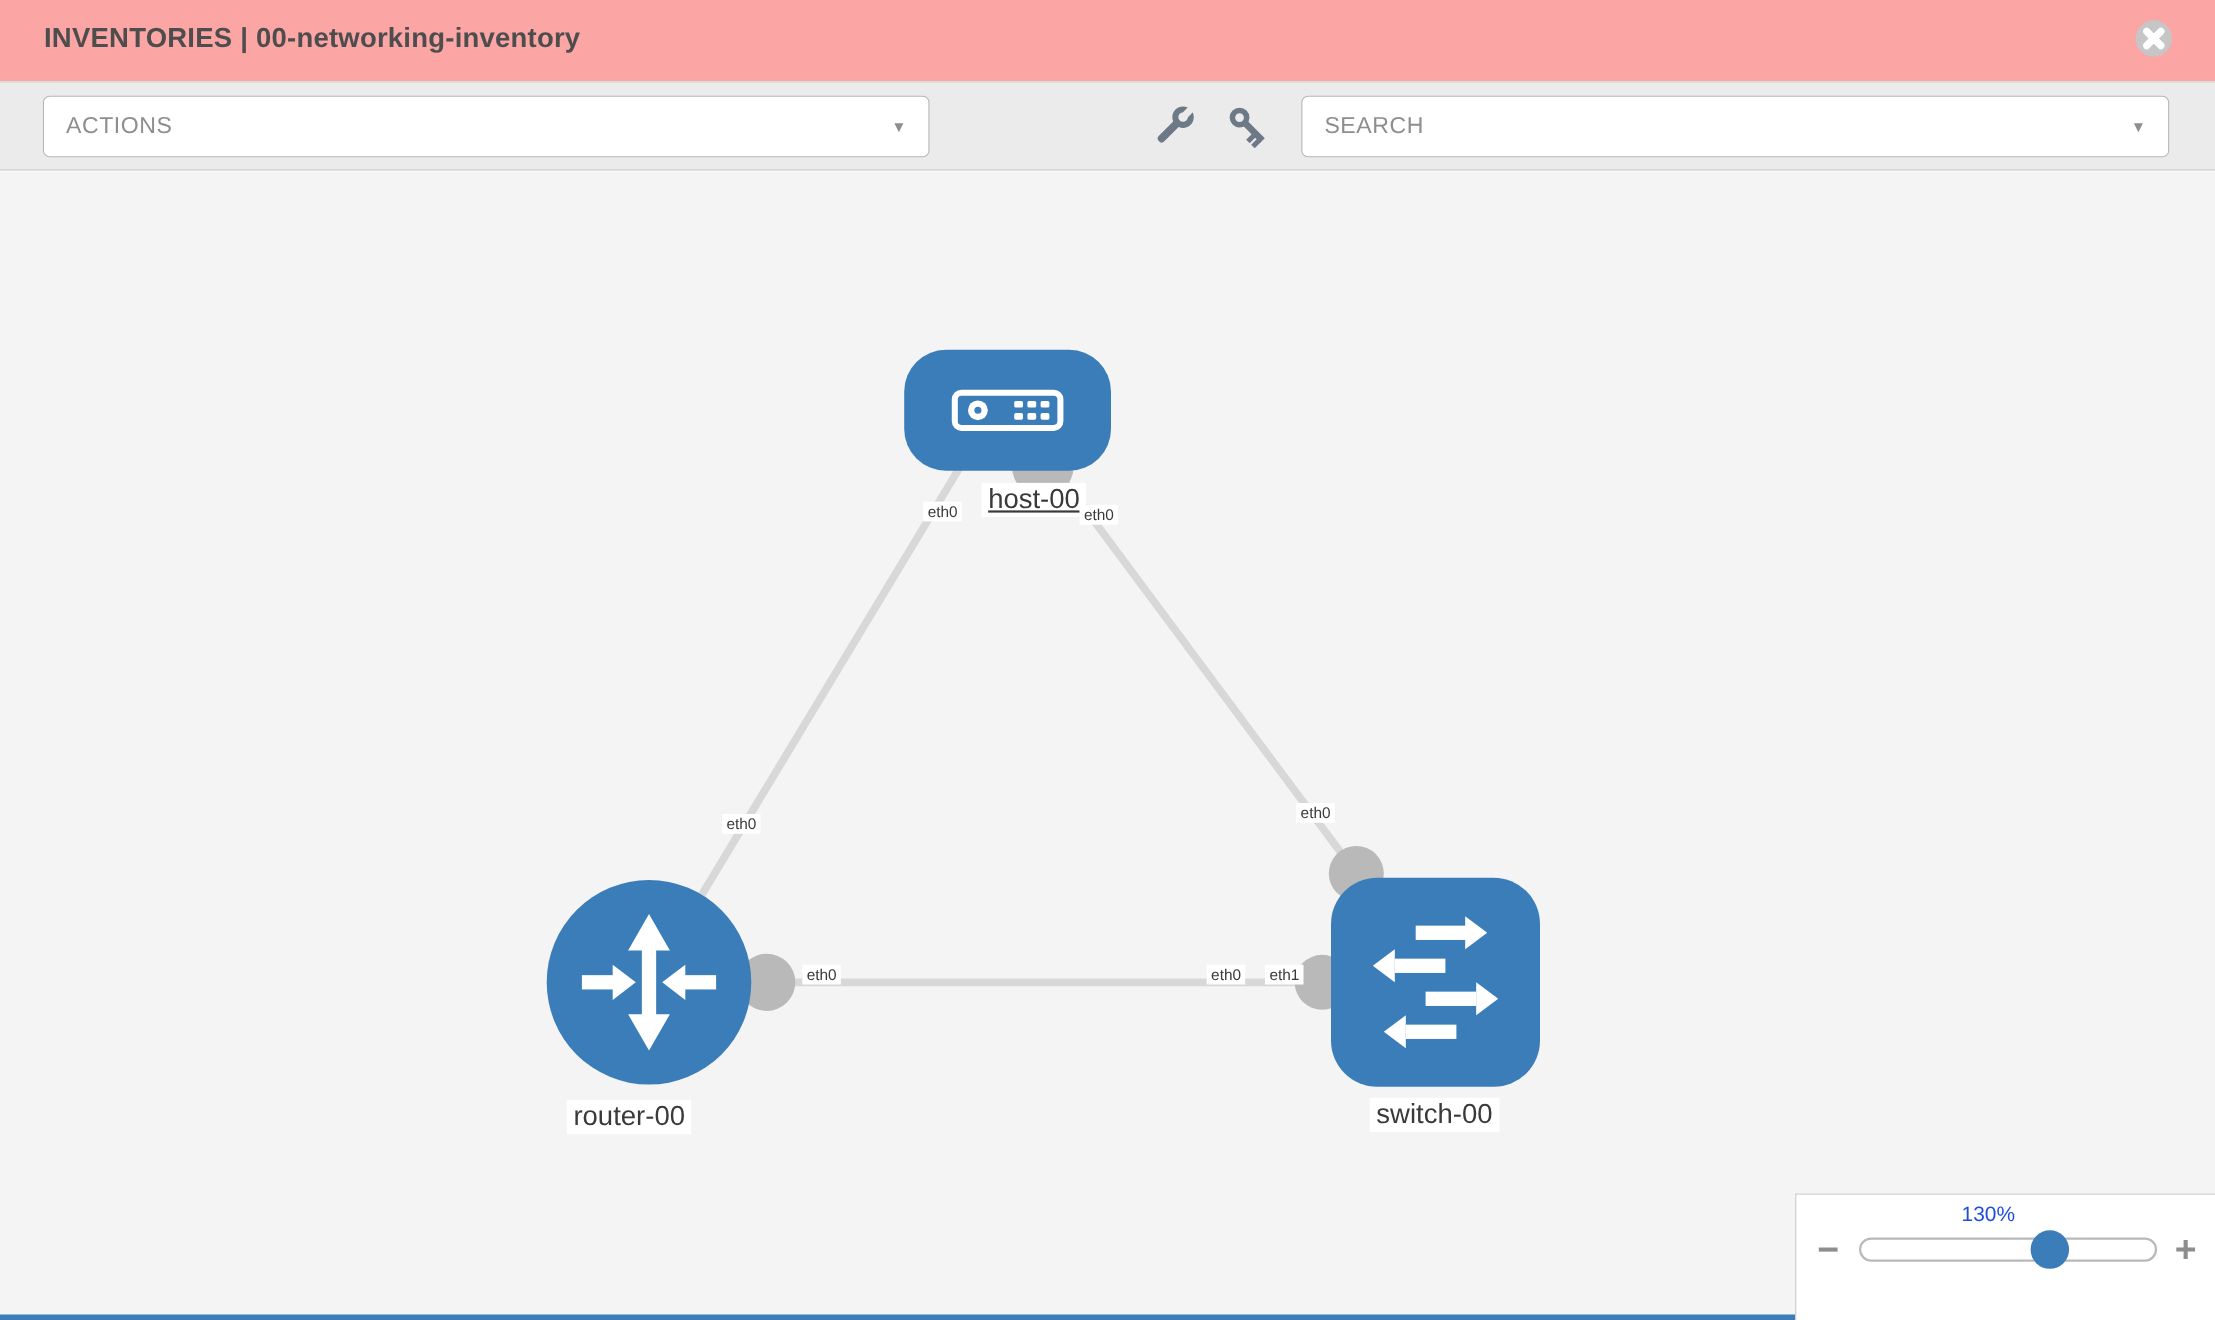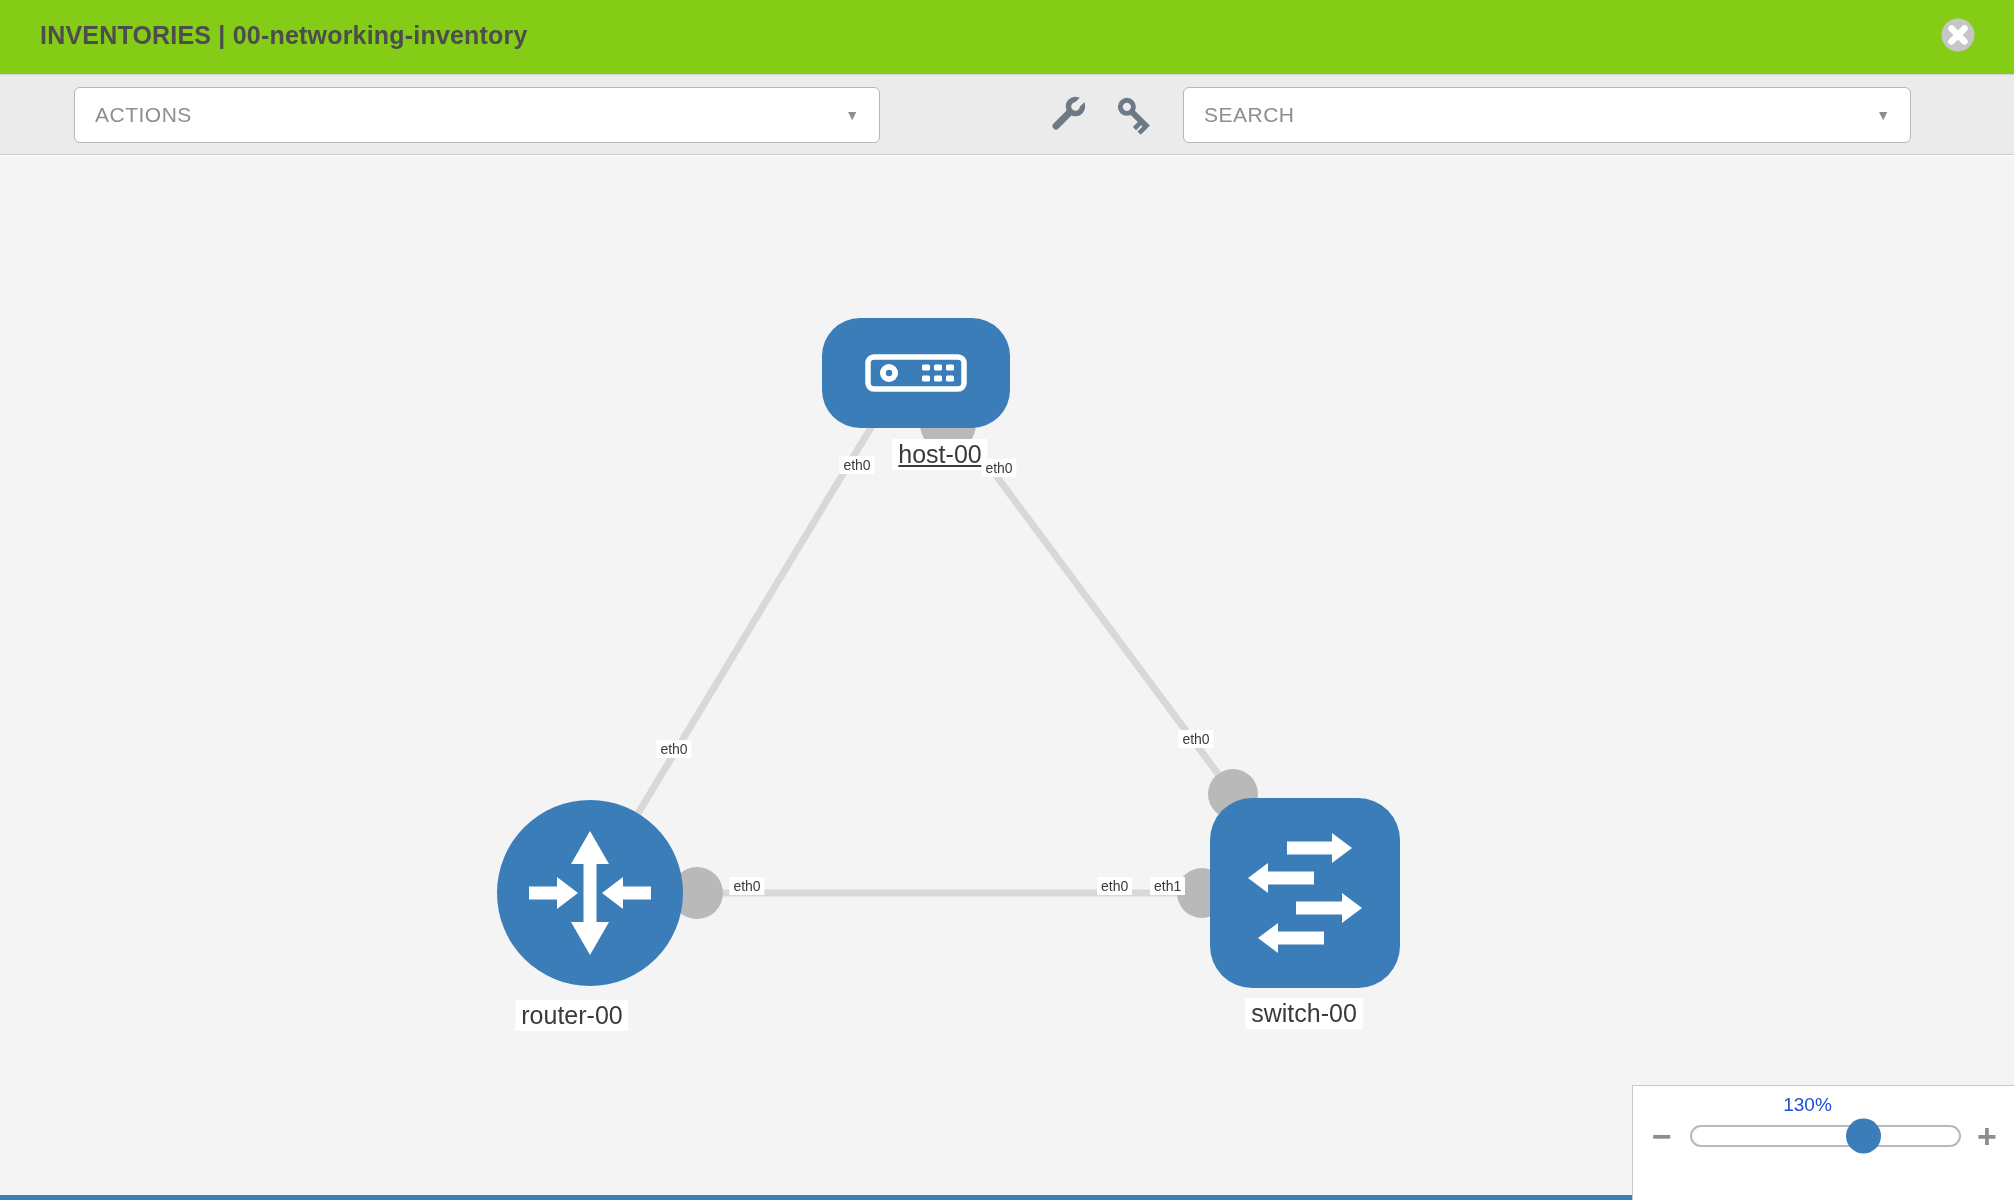--- a/index.html
+++ b/index.html
@@ -1,34 +1,34 @@
 <!DOCTYPE html>
 <html><head>
 <meta charset="utf-8">
 <style>
   * { margin:0; padding:0; box-sizing:border-box; }
   html,body { width:2014px; height:1200px; overflow:hidden; background:#fff;
               font-family:"Liberation Sans", sans-serif; }
   .page { position:relative; width:2014px; height:1200px; }
 
   
-  .header { position:absolute; left:0; top:0; width:2014px; height:74px; background:#84cc16; }
+  .header { position:absolute; left:0; top:0; width:2014px; height:74px; background:#fca5a5; }
   .page-title { position:absolute; left:40px; top:21px; font-size:25px; font-weight:bold;
                 color:#4d4d4d; letter-spacing:0.2px; }
   .close-btn { position:absolute; left:1940px; top:17px; width:36px; height:36px;
                cursor:pointer; border:none; background:transparent; }
 
   
   .toolbar { position:absolute; left:0; top:74px; width:2014px; height:81px; background:#ebebeb;
              border-top:1px solid #d2d2d2; border-bottom:1px solid #cccccc; }
   .dropdown { position:absolute; top:12px; height:56px; background:#ffffff;
               border:1px solid #b7b7b7; border-radius:6px; display:flex; align-items:center;
               justify-content:space-between; padding:0 20px; cursor:pointer; }
-  .dd-actions { left:39px; width:806px;margin-left:35px; }
-  .dd-search  { left:1183px; width:728px; }
+  .dd-actions { left:39px; width:806px; }
+  .dd-search  { left:1183px; width:789px; }
   .dd-label { font-size:21px; color:#8e8e8e; letter-spacing:0.5px; }
   .dd-caret { font-size:14px; color:#8e8e8e; }
   .tool-icon-btn { position:absolute; top:16px; width:48px; height:48px; border:none;
                    background:transparent; cursor:pointer; }
   .btn-wrench { left:1043px; }
   .btn-key    { left:1111px; }
 
   
   .canvas { position:absolute; left:0; top:156px; width:2014px; height:1044px; background:#f4f4f4; }
   .links-svg { position:absolute; left:0; top:0; }

